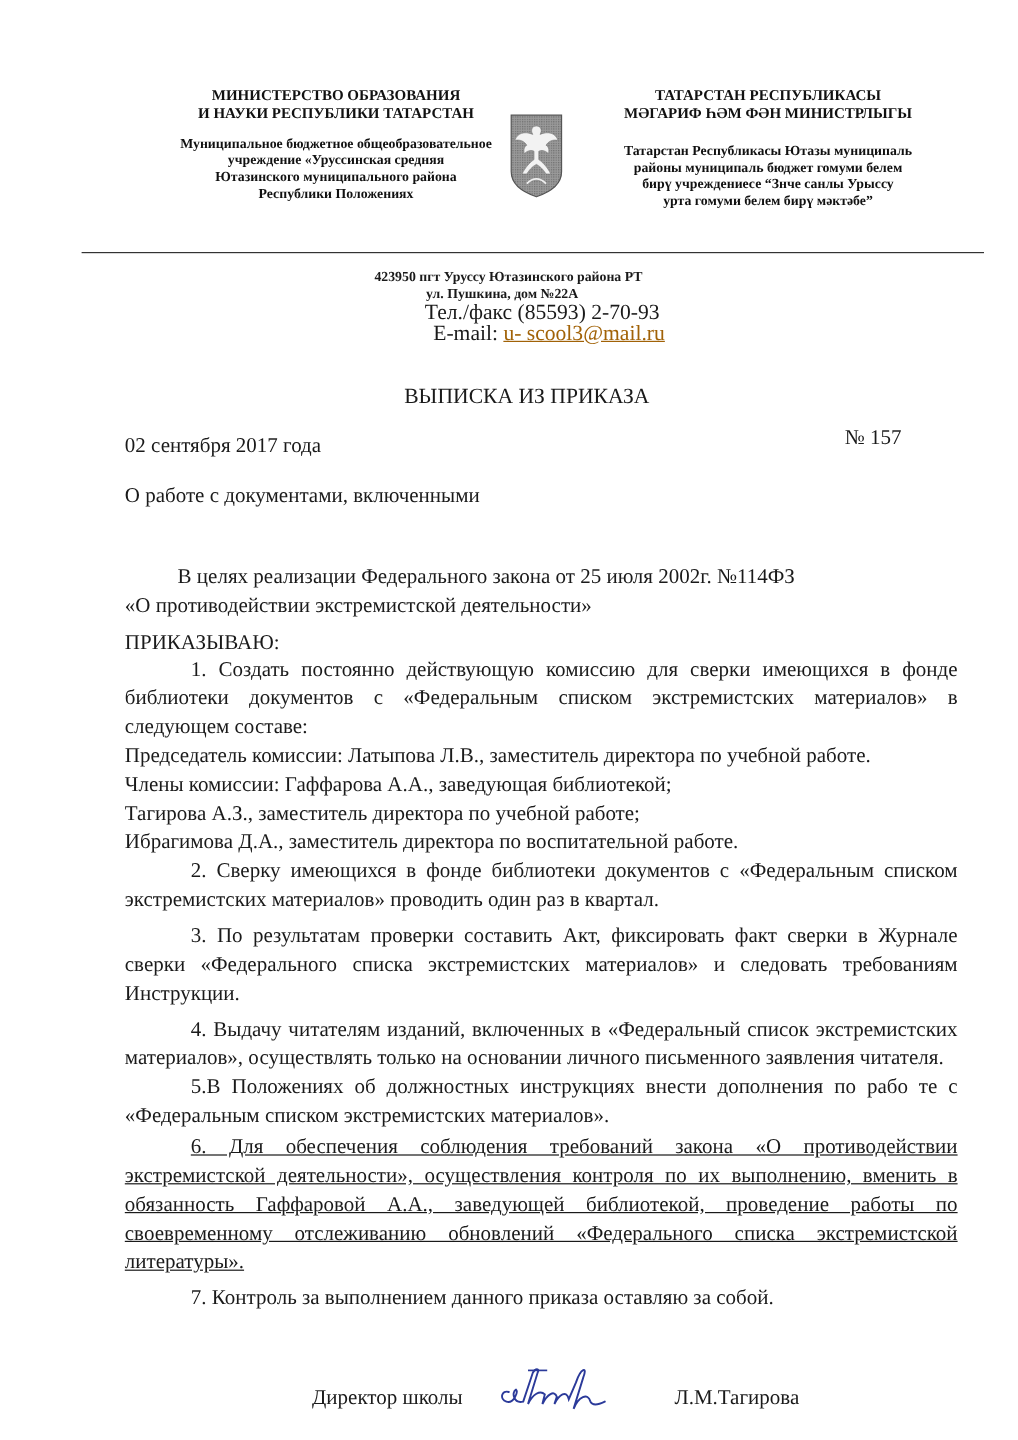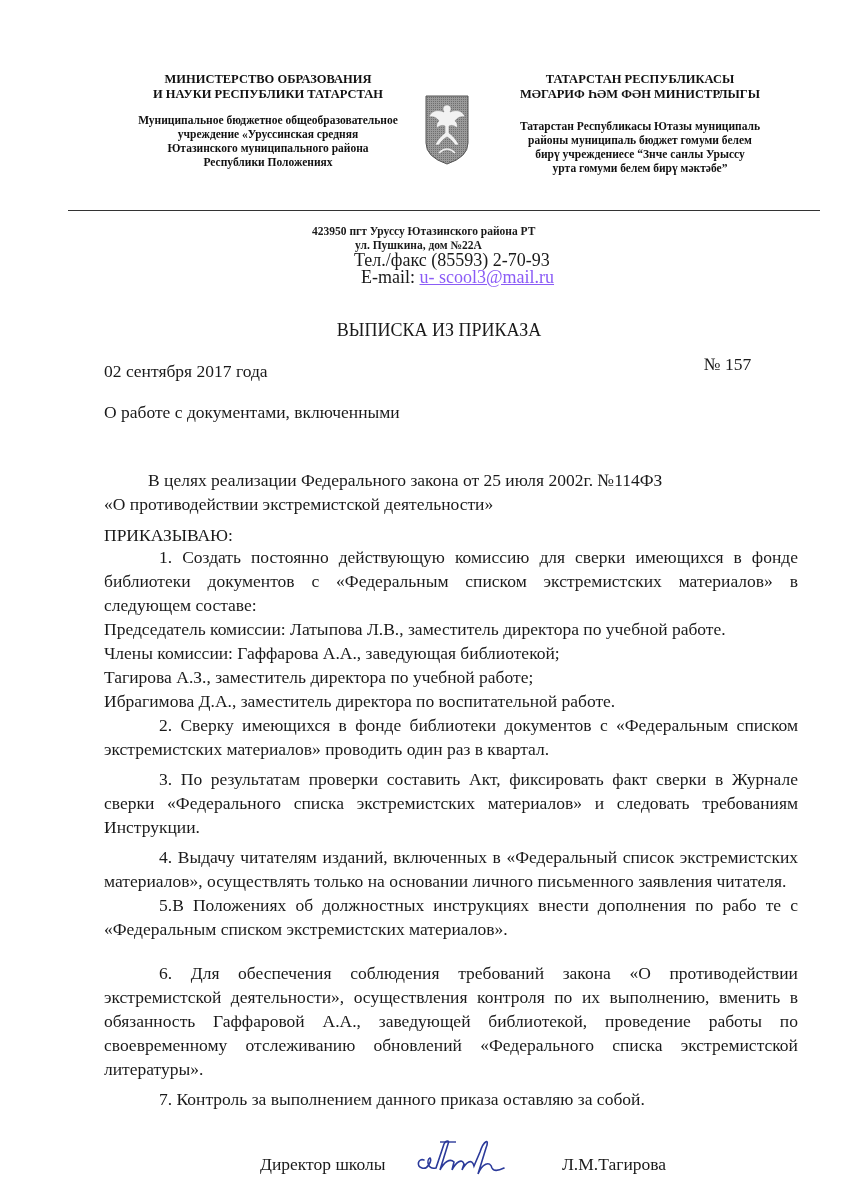--- a/index.html
+++ b/index.html
@@ -4,30 +4,30 @@
   <style>
     html, body { margin: 0; padding: 0; background: #ffffff; }
     body { width: 848px; height: 1200px; position: relative; overflow: hidden; color: #1a1a1a; font-family: "Liberation Serif", serif; }
     .abs { position: absolute; }
     .hdr { font-family: "Liberation Serif", serif; font-weight: bold; text-align: center; color: #111; }
     .hdr-title { font-size: 12.5px; line-height: 15px; }
     .hdr-sub { font-size: 11.5px; line-height: 14px; }
     .rule { position: absolute; left: 68px; top: 210px; width: 752px; height: 1px; background: #333; }
     .addr-bold { font-weight: bold; font-size: 11.5px; line-height: 14px; }
     .addr-reg { font-size: 18px; line-height: 17px; }
-    .email-link { text-decoration: underline; color: #8b5cf6; }
+    .email-link { text-decoration: underline; color: #a16207; }
     .t { font-size: 17.5px; line-height: 24px; }
     .just { text-align: justify; text-align-last: left; }
     .indent { text-indent: 55px; }
     .emblem { position: absolute; left: 425px; top: 95px; width: 44px; height: 70px; }
   </style>
 </head>
 <body>
 
-<div class="abs hdr" style="left:118px; top:72px; width:300px;">
+<div class="abs hdr" style="left:130px; top:72px; width:300px;">
   <div class="hdr-title">
     <div>МИНИСТЕРСТВО ОБРАЗОВАНИЯ</div>
     <div>И НАУКИ РЕСПУБЛИКИ ТАТАРСТАН</div>
   </div>
   <div class="hdr-sub" style="margin-top:11px;">
     <div>Муниципальное бюджетное общеобразовательное</div>
     <div>учреждение «Уруссинская средняя</div>
     <div>Ютазинского муниципального района</div>
     <div>Республики Положениях</div>
   </div>
@@ -88,21 +88,21 @@
 <div class="abs" style="left:104px; top:545px; width:694px;">
   <div class="t just indent">1. Создать постоянно действующую комиссию для сверки имеющихся в фонде библиотеки документов с «Федеральным списком экстремистских материалов» в следующем составе:</div>
   <div class="t just">Председатель комиссии:  Латыпова Л.В., заместитель директора по учебной работе.</div>
   <div class="t">Члены комиссии: Гаффарова А.А., заведующая библиотекой;</div>
   <div class="t">Тагирова А.З.,  заместитель директора по учебной работе;</div>
   <div class="t">Ибрагимова Д.А., заместитель директора по воспитательной работе.</div>
   <div class="t just indent">2.      Сверку имеющихся в фонде библиотеки документов с «Федеральным списком экстремистских материалов» проводить один раз в квартал.</div>
   <div class="t just indent" style="margin-top:6px;">3.        По результатам проверки составить Акт, фиксировать факт сверки в Журнале      сверки «Федерального списка экстремистских      материалов»     и следовать требованиям Инструкции.</div>
   <div class="t just indent" style="margin-top:6px;">4.      Выдачу читателям изданий, включенных в   «Федеральный   список экстремистских  материалов»,  осуществлять  только  на  основании  личного письменного заявления читателя.</div>
   <div class="t just indent">5.В Положениях об  должностных инструкциях внести дополнения по рабо те с «Федеральным списком экстремистских материалов».</div>
-  <div class="t just indent" style="margin-top:20px;">6.      Для обеспечения соблюдения требований закона «О противодействии экстремистской деятельности», осуществления контроля по их выполнению, вменить в обязанность Гаффаровой А.А., заведующей библиотекой, проведение работы по своевременному отслеживанию обновлений «Федерального списка экстремистской литературы».</div>
+  <div class="t just indent" style="margin-top:2px;text-decoration:underline;">6.      Для обеспечения соблюдения требований закона «О противодействии экстремистской деятельности», осуществления контроля по их выполнению, вменить в обязанность Гаффаровой А.А., заведующей библиотекой, проведение работы по своевременному отслеживанию обновлений «Федерального списка экстремистской литературы».</div>
   <div class="t indent" style="margin-top:6px;">7. Контроль за выполнением данного приказа оставляю за собой.</div>
 </div>
 
 <div class="abs t" style="left:260px; top:1152px;">Директор школы</div>
 <svg class="abs" style="left:410px; top:1130px;" width="110" height="50" viewBox="0 0 110 50">
   <path d="M14,30 C8,28 6,36 12,38 C18,40 22,30 20,28 C16,30 18,40 26,38 L34,14 C36,10 40,10 38,14 L30,40 C34,32 40,28 44,32 L42,40 C46,32 52,28 54,34 L52,40 C56,32 62,28 64,36 L70,22 C74,10 80,8 76,18 L68,44 C72,34 80,30 82,38 C84,42 90,40 94,38" fill="none" stroke="#2b3a9a" stroke-width="1.6" stroke-linecap="round"></path>
   <path d="M30,12 L46,12" fill="none" stroke="#2b3a9a" stroke-width="1.4"></path>
 </svg>
 <div class="abs t" style="left:562px; top:1152px;">Л.М.Тагирова</div>
 

